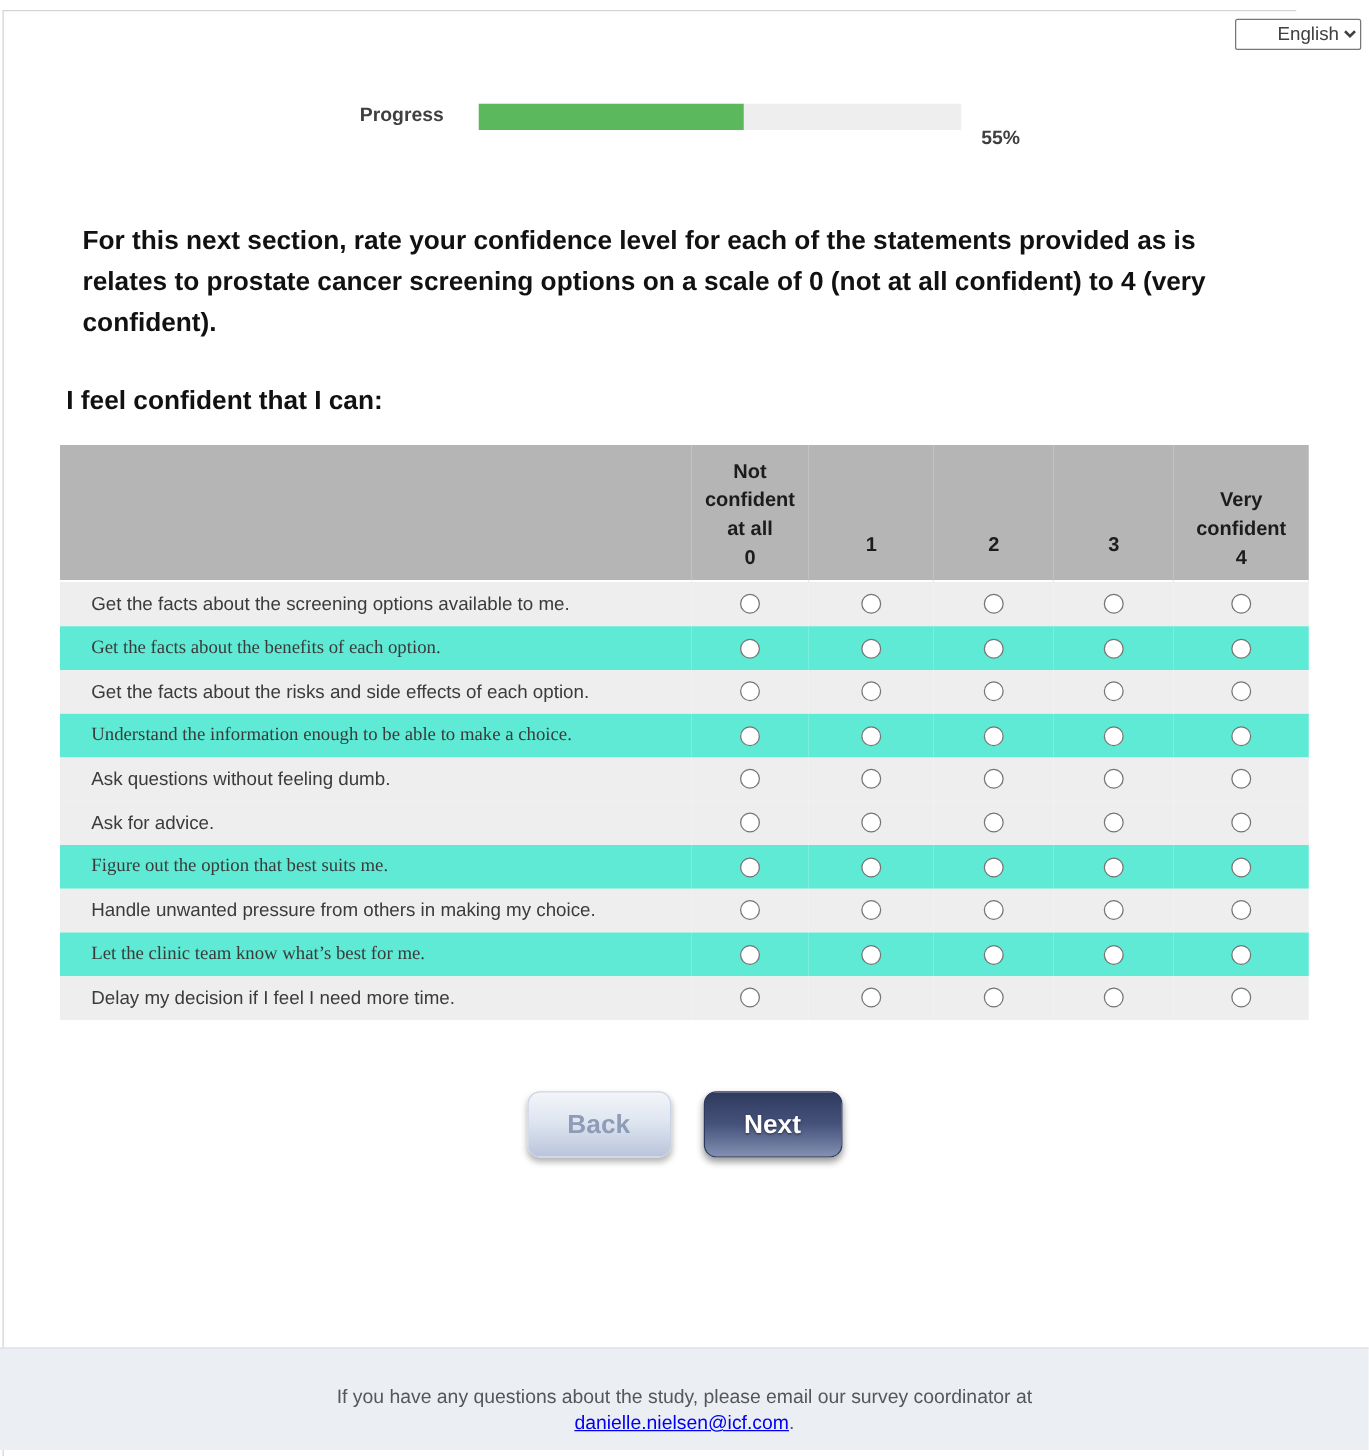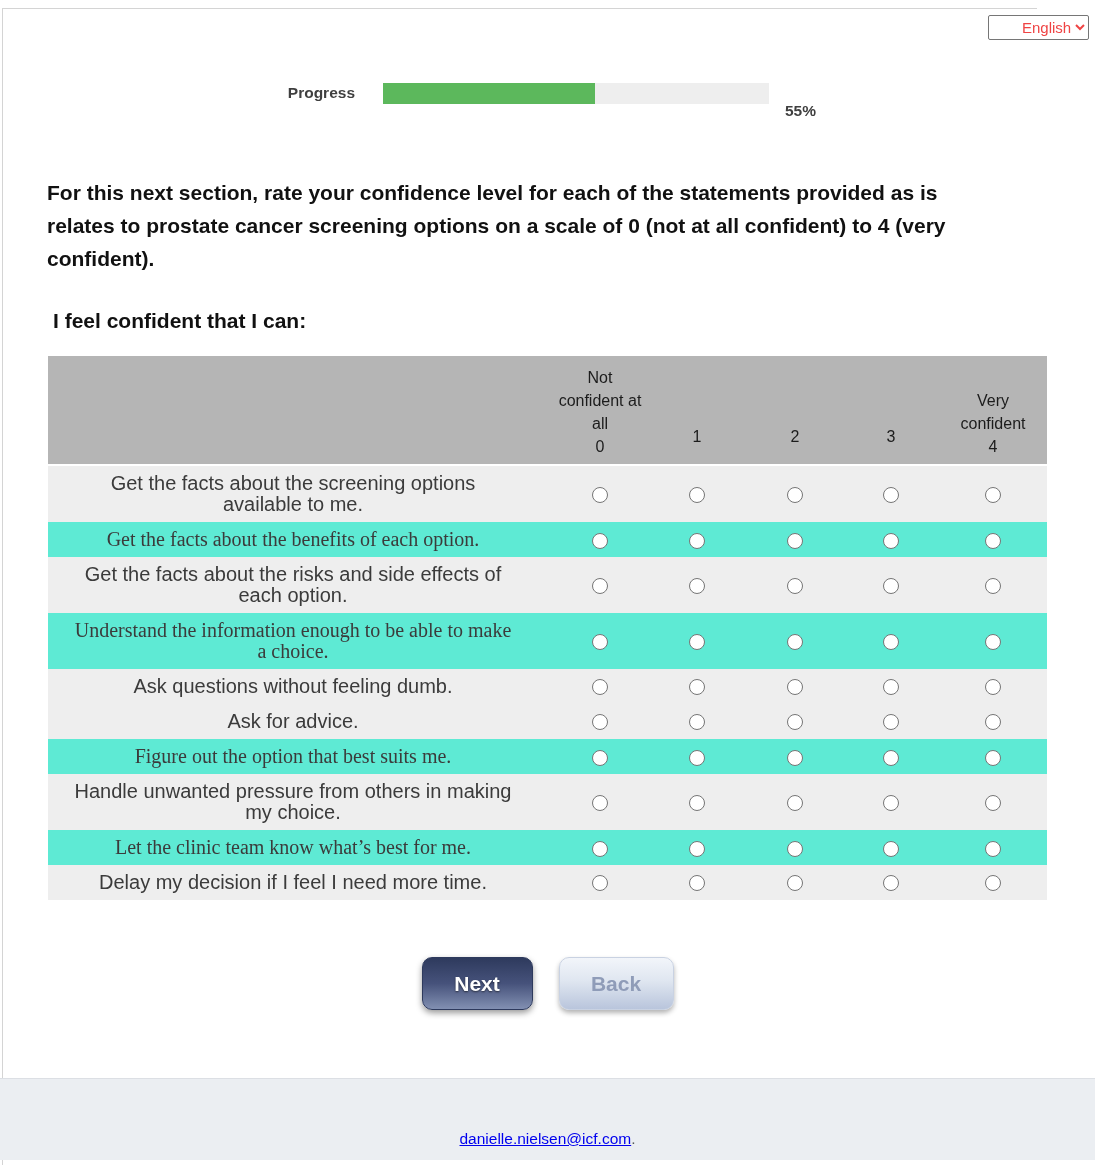--- a/index.html
+++ b/index.html
@@ -25,75 +25,74 @@
     overflow: hidden;
     position: relative;
   }
   .top-border { position: absolute; top: 8px; left: 2px; width: 1035px; height: 1px; background: #d4d4d4; }
   .left-border { position: absolute; top: 8px; left: 2px; width: 1px; height: 1157px; background: #d4d4d4; }
 
   .lang-wrap { position: absolute; top: 15px; right: 6px; }
   .lang-wrap select {
     font-family: "Liberation Sans", "DejaVu Sans", sans-serif;
     font-size: 15px; height: 25px; min-width: 92px;
-    border: 1px solid #767676; border-radius: 2px; background: #ffffff; color: #ef4444; padding-left: 29px;
+    border: 1px solid #767676; border-radius: 2px; background: #ffffff; color: #404040; padding-left: 29px;
   }
 
   .progress-row {
     margin-top: 66px;
     display: flex; align-items: center; justify-content: center;
   }
   .progress-label {
     font-size: 15.5px; font-weight: bold; color: #3f3f3f;
     width: 90px; text-align: right; margin-right: 28px;
   }
   .progress-track {
     width: 386px; height: 21px; background: var(--progress-track);
   }
   .progress-fill { height: 100%; background: var(--progress-fill); }
   .progress-pct {
     font-size: 15.5px; font-weight: bold; color: #3f3f3f;
     margin-left: 16px; width: 45px; text-align: left; margin-top: 36px;
   }
 
   .intro {
-    margin: 56px 0 0 47px;
+    margin: 56px 0 0 66px;
     max-width: 960px;
     font-size: 21px; font-weight: bold; color: var(--text-dark);
     line-height: 33px;
   }
   .subheading {
     margin: 34px 0 4px 53px;
     font-size: 21px; font-weight: bold; color: var(--text-dark);
   }
 
   table.matrix {
     margin: 23px 0 0 48px;
     border-collapse: separate; border-spacing: 0;
     width: 999px; table-layout: fixed;
   }
   table.matrix th {
     background: var(--header-bg);
     vertical-align: bottom;
-    font-size: 16px; font-weight: normal; color: #1c1c1c;
+    font-size: 16px; font-weight: bold; color: #1c1c1c;
     line-height: 23px; text-align: center;
     padding: 10px 4px 16px 4px;
     border-bottom: 2px solid #ffffff;
     height: 102px;
   }
   table.matrix th.qcol { padding-bottom: 8px; }
   table.matrix th.has-label { padding-bottom: 6px; }
   table.matrix td { padding: 7px 0; vertical-align: middle; }
   table.matrix tr.odd td { background: var(--row-alt-bg); }
   table.matrix tr.even td { background: #5eead4; font-family: Liberation Serif, serif; }
   td.qcell { padding-left: 25px !important; }
   .qtext {
-    font-size: 20px; color: var(--text-body); line-height: 21px;
+    font-size: 15px; color: var(--text-body); line-height: 21px;
     max-width: 440px;
-    text-align: center;
   }
   td.rcell { text-align: center; }
   .radio {
     display: inline-block; width: 16px; height: 16px;
     border: 1px solid #757575; border-radius: 50%;
     background: #ffffff; vertical-align: middle; cursor: pointer;
   }
 
   .btn-row {
     margin-top: 57px;
@@ -282,20 +281,20 @@
         <td class="rcell"><span class="radio"></span></td>
         <td class="rcell"><span class="radio"></span></td>
         <td class="rcell"><span class="radio"></span></td>
         <td class="rcell"><span class="radio"></span></td>
         <td class="rcell"><span class="radio"></span></td>
       </tr>
     </tbody>
 </table>
 
 <div class="btn-row">
+  <button class="btn btn-back">Back</button>
   <button class="btn btn-next">Next</button>
-  <button class="btn btn-back">Back</button>
 </div>
 
 <div class="footer">
-  <br>
+  <span>If you have any questions about the study, please email our survey coordinator at</span><br>
   <a>danielle.nielsen@icf.com</a><span>.</span>
 </div>
 
 </body></html>

